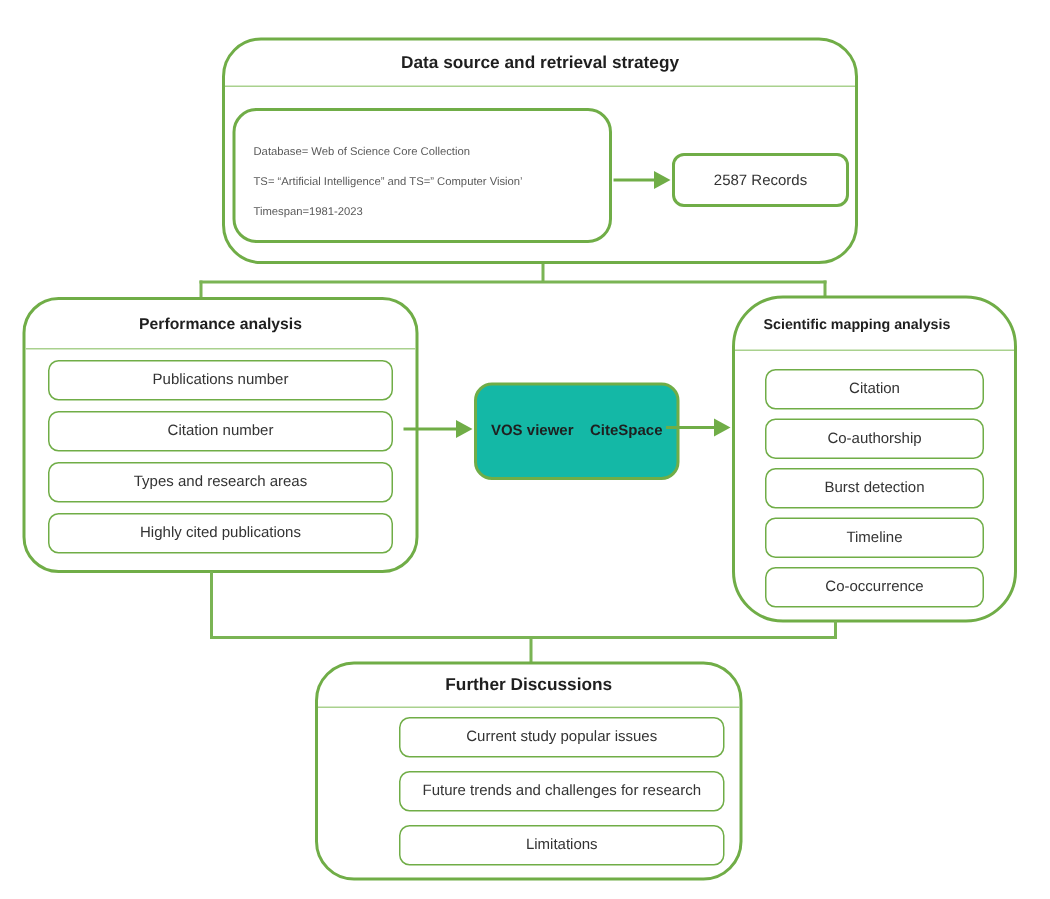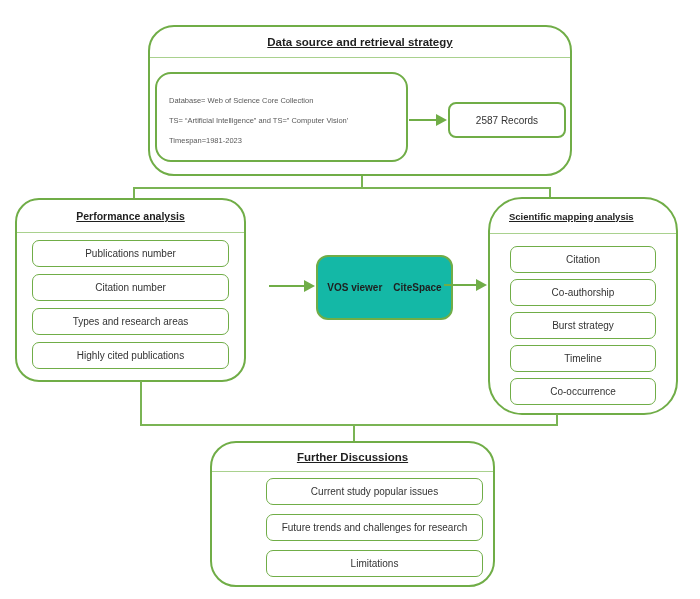--- a/index.html
+++ b/index.html
@@ -12,28 +12,28 @@
     background: #ffffff;
     overflow: hidden;
   }
   
   .panel {
     position: absolute;
     border: 2px solid #70AD47;
     background: #ffffff;
   }
   .p-top    { left: 148px; top: 25px;  width: 424px; height: 151px; border-radius: 26px; }
-  .p-left   { left: 15px;  top: 198px; width: 231px; height: 184px; border-radius: 24px; }
+  .p-left   { left: 15px;  top: 198px; width: 264px; height: 184px; border-radius: 24px; }
   .p-right  { left: 488px; top: 197px; width: 190px; height: 218px; border-radius: 34px; }
   .p-bottom { left: 210px; top: 441px; width: 285px; height: 146px; border-radius: 26px; }
 
   .panel-header {
     display: flex; align-items: center; justify-content: center;
     border-bottom: 1.5px solid #A9D18E;
-    color: #1f1f1f; font-weight: bold; text-decoration: underline;
+    color: #1f1f1f; font-weight: bold;
   }
   .p-top    .panel-header { height: 31px; font-size: 11.5px; }
   .p-left   .panel-header { height: 33px; font-size: 10.5px; }
   .p-right  .panel-header { height: 35px; font-size: 9.5px; justify-content: flex-start; padding-left: 19px; }
   .p-bottom .panel-header { height: 29px; font-size: 11.5px; }
 
   
   .items { display: flex; flex-direction: column; }
   .p-left   .items { padding: 7px 15px 0; gap: 7px; justify-content: flex-end; }
   .p-right  .items { padding: 12px 20px 0; gap: 6px; }
@@ -132,21 +132,21 @@
   <div class="arrow-head" style="left:304px; top:280px;"></div>
 
   <div class="arrow-shaft" style="left:444px; top:284px; width:33px;"></div>
   <div class="arrow-head" style="left:476px; top:279px;"></div>
 
   <div class="panel p-right">
     <div class="panel-header">Scientific mapping analysis</div>
     <div class="items">
       <div class="item">Citation</div>
       <div class="item">Co-authorship</div>
-      <div class="item">Burst strategy</div>
+      <div class="item">Burst detection</div>
       <div class="item">Timeline</div>
       <div class="item">Co-occurrence</div>
     </div>
   </div>
 
   <div class="conn v" style="left:140px; top:381px; height:44px;"></div>
   <div class="conn v" style="left:556px; top:414px; height:11px;"></div>
   <div class="conn h" style="left:140px; top:424px; width:418px;"></div>
   <div class="conn v" style="left:353px; top:424px; height:18px;"></div>
 

